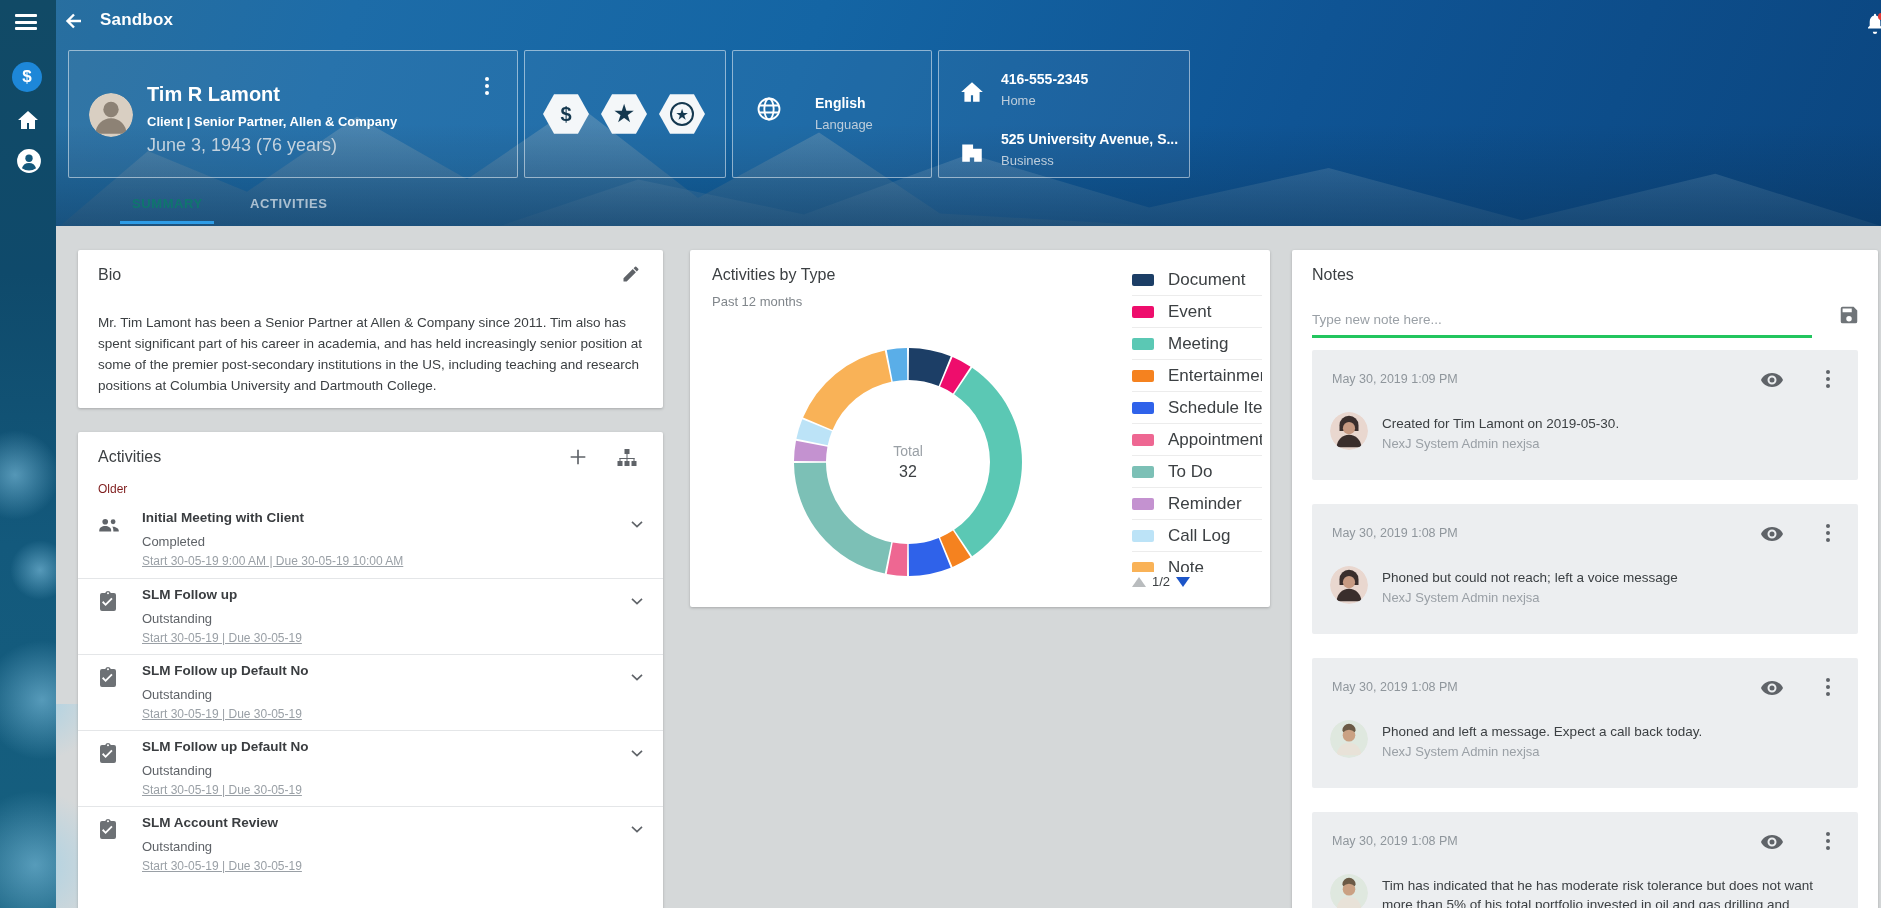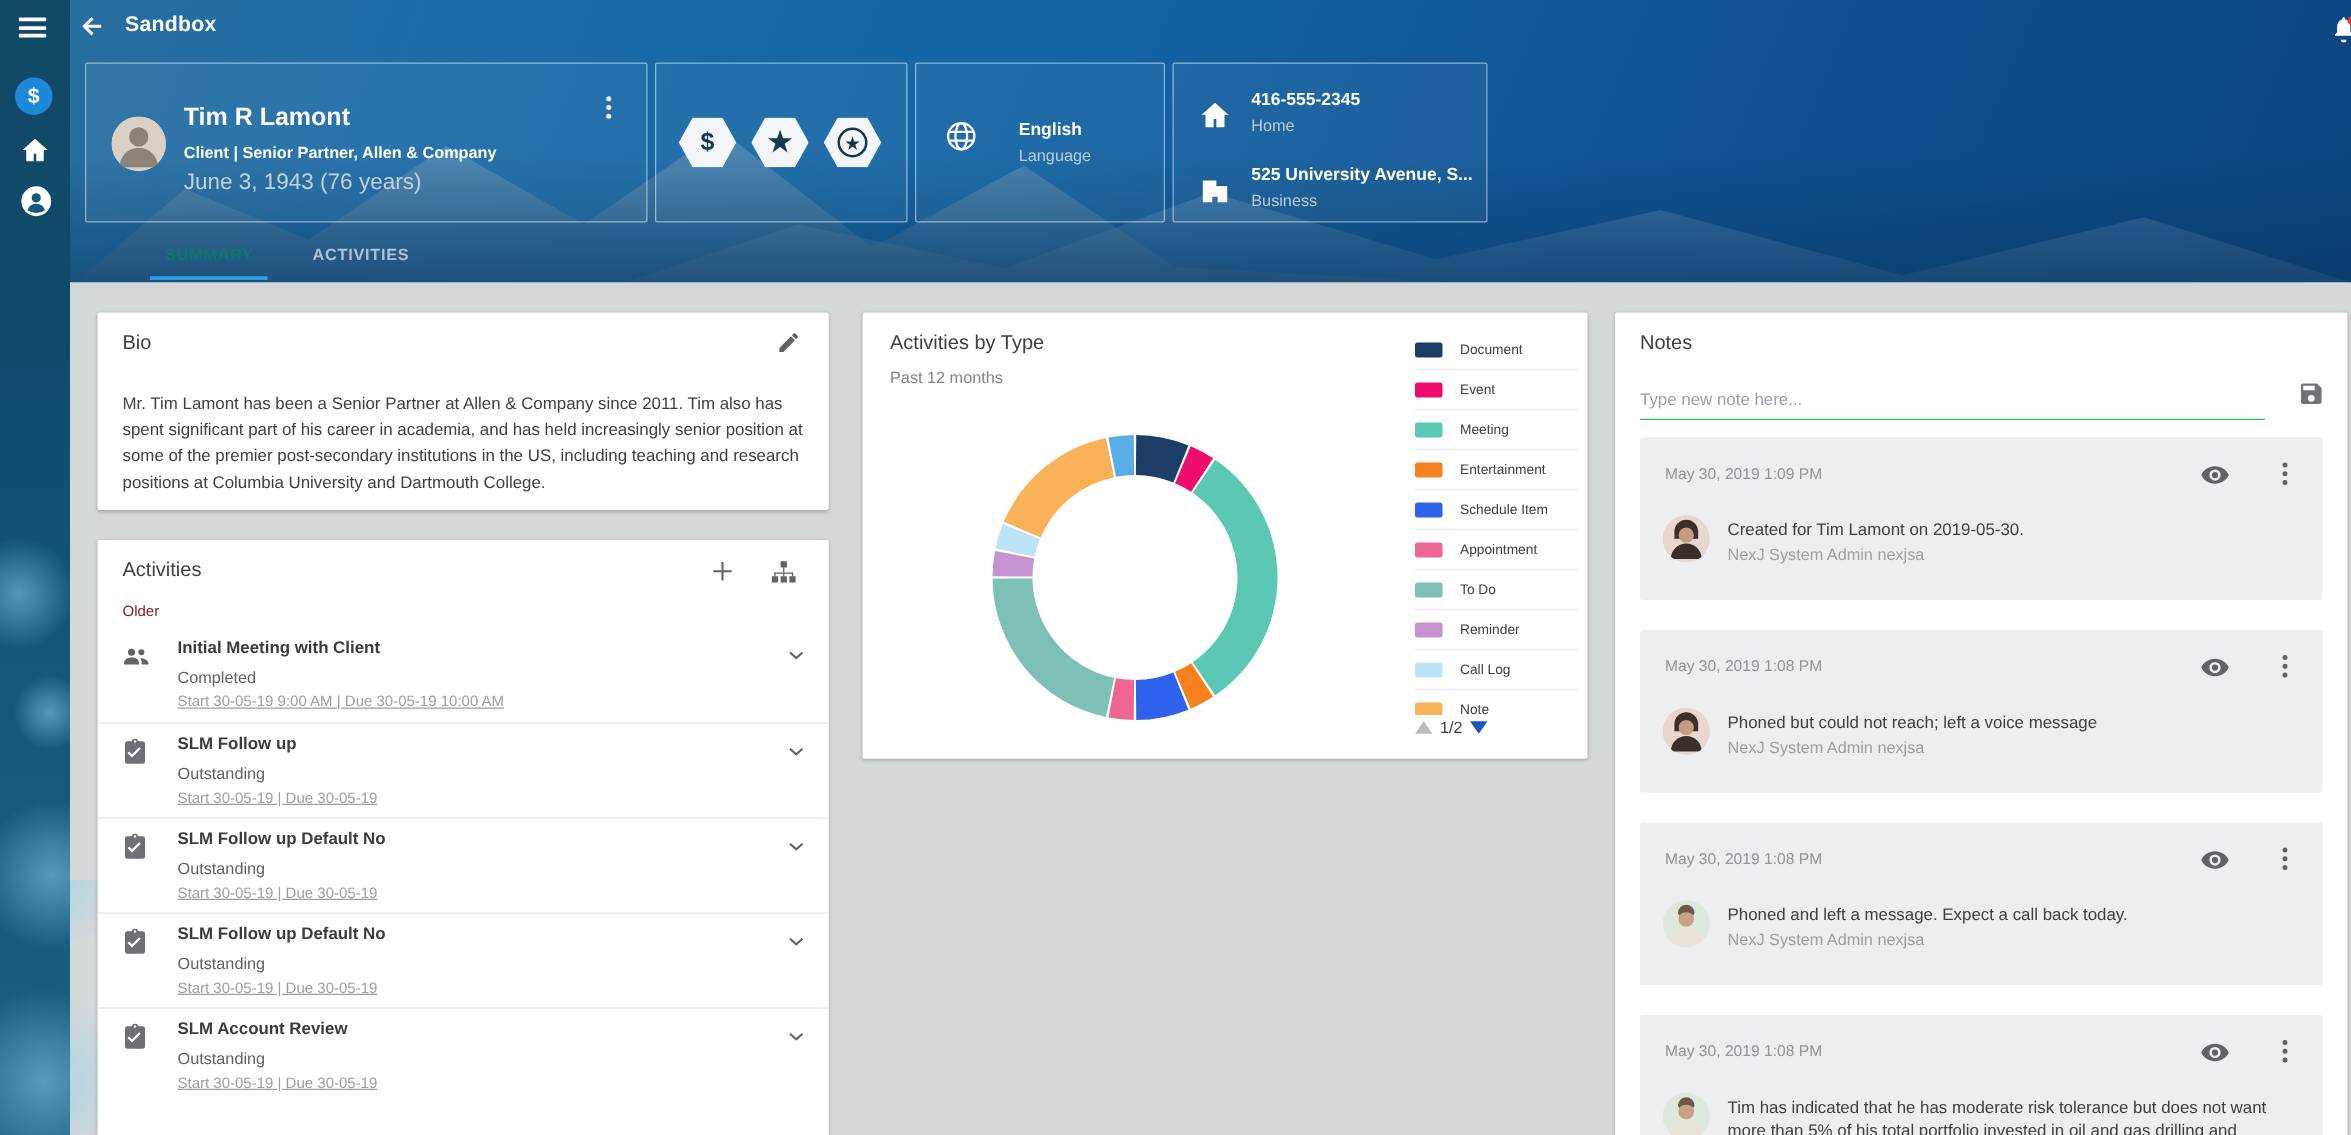--- a/index.html
+++ b/index.html
@@ -107,30 +107,30 @@
   .chart-sub { position:absolute; left:22px; top:44px; font-size:13px; color:#80868b; }
   .donut { position:absolute; left:98px; top:92px; }
   .donut-center { position:absolute; left:98px; top:92px; width:240px; height:240px;
      display:flex; flex-direction:column; align-items:center; justify-content:center; pointer-events:none; }
   .donut-total-label { font-size:14px; color:#9aa0a6; }
   .donut-total { font-size:16px; color:#3c4043; margin-top:4px; }
   .legend { position:absolute; left:442px; top:14px; width:130px; height:308px; overflow:hidden; }
   .legend-row { height:32px; position:relative; border-bottom:1px solid #ececec; display:flex; align-items:center; cursor:pointer; }
   .legend-row:last-child { border-bottom:none; }
   .legend-swatch { width:22px; height:12px; border-radius:2px; flex:0 0 22px; }
-  .legend-label { font-size:11px; color:#3c4043; margin-left:14px; white-space:nowrap; }
+  .legend-label { font-size:17px; color:#3c4043; margin-left:14px; white-space:nowrap; }
   .legend-pager { position:absolute; left:442px; top:324px; display:flex; align-items:center; gap:6px; }
   .tri-up { width:0; height:0; border-left:7px solid transparent; border-right:7px solid transparent; border-bottom:10px solid #b9bcbe; cursor:pointer; }
   .tri-down { width:0; height:0; border-left:7px solid transparent; border-right:7px solid transparent; border-top:10px solid #1c55c8; cursor:pointer; }
   .pager-txt { font-size:13px; color:#3c4043; }
 
   .notes-card { left:1236px; top:24px; width:586px; height:700px; }
   .notes-card .card-title { position:absolute; left:20px; top:16px; }
   .note-input { position:absolute; left:20px; top:58px; width:500px; border:none; outline:none;
-     border-bottom:1px solid #22c55e; font-size:13.5px; color:#404040; padding:4px 0 8px 0; background:transparent;
+     border-bottom:3px solid #22c55e; font-size:13.5px; color:#404040; padding:4px 0 8px 0; background:transparent;
      font-family:"Liberation Sans", sans-serif; }
   .note-input::placeholder { color:#9aa0a6; }
   .save-ic { position:absolute; right:18px; top:54px; color:#6f7478; cursor:pointer; }
   .note { position:absolute; left:20px; width:546px; height:130px; background:#eceef0; border-radius:2px; }
   .note-time { position:absolute; left:20px; top:22px; font-size:12.5px; color:#8f969c; }
   .eye-ic { position:absolute; right:74px; top:18px; color:#5f6368; cursor:pointer; }
   .note .kebab { position:absolute; right:28px; top:20px; color:#5f6368; }
   .avatar-sm { position:absolute; left:18px; top:62px; width:38px; height:38px; border-radius:50%; overflow:hidden; }
   .note-text { position:absolute; left:70px; top:64px; width:450px; font-size:13.5px; color:#3c4043; line-height:19px; }
   .note-author { position:absolute; left:70px; font-size:13px; color:#9aa0a6; }
@@ -382,20 +382,24 @@
           <path d="M184.16,25.77 A114,114 0 0 1 184.16,214.23 L166.15,187.78 A82,82 0 0 0 166.15,52.22 Z" fill="#5bc8b4"></path>
           <path d="M182.51,215.34 A114,114 0 0 1 164.54,224.94 L152.04,195.48 A82,82 0 0 0 164.96,188.58 Z" fill="#f5821f"></path>
           <path d="M162.71,225.70 A114,114 0 0 1 120.99,234.00 L120.72,202.00 A82,82 0 0 0 150.72,196.03 Z" fill="#2f62ea"></path>
           <path d="M119.01,234.00 A114,114 0 0 1 98.74,232.00 L104.71,200.56 A82,82 0 0 0 119.28,202.00 Z" fill="#ee6792"></path>
           <path d="M96.78,231.61 A114,114 0 0 1 6.00,120.99 L38.00,120.72 A82,82 0 0 0 103.30,200.28 Z" fill="#7cc0b6"></path>
           <path d="M6.00,119.01 A114,114 0 0 1 8.00,98.74 L39.44,104.71 A82,82 0 0 0 38.00,119.28 Z" fill="#c492d0"></path>
           <path d="M8.39,96.78 A114,114 0 0 1 14.30,77.29 L43.97,89.28 A82,82 0 0 0 39.72,103.30 Z" fill="#bce3f7"></path>
           <path d="M15.06,75.46 A114,114 0 0 1 96.78,8.39 L103.30,39.72 A82,82 0 0 0 44.52,87.96 Z" fill="#f9b257"></path>
           <path d="M98.74,8.00 A114,114 0 0 1 119.01,6.00 L119.28,38.00 A82,82 0 0 0 104.71,39.44 Z" fill="#5aaee8"></path>
         </svg>
+      <div class="donut-center">
+        <div class="donut-total-label">Total</div>
+        <div class="donut-total">32</div>
+      </div>
       <div class="legend">
         <div class="legend-row">
             <span class="legend-swatch" style="background: rgb(28, 62, 102);"></span>
             <span class="legend-label">Document</span>
           </div>
         <div class="legend-row">
             <span class="legend-swatch" style="background: rgb(238, 13, 108);"></span>
             <span class="legend-label">Event</span>
           </div>
         <div class="legend-row">

